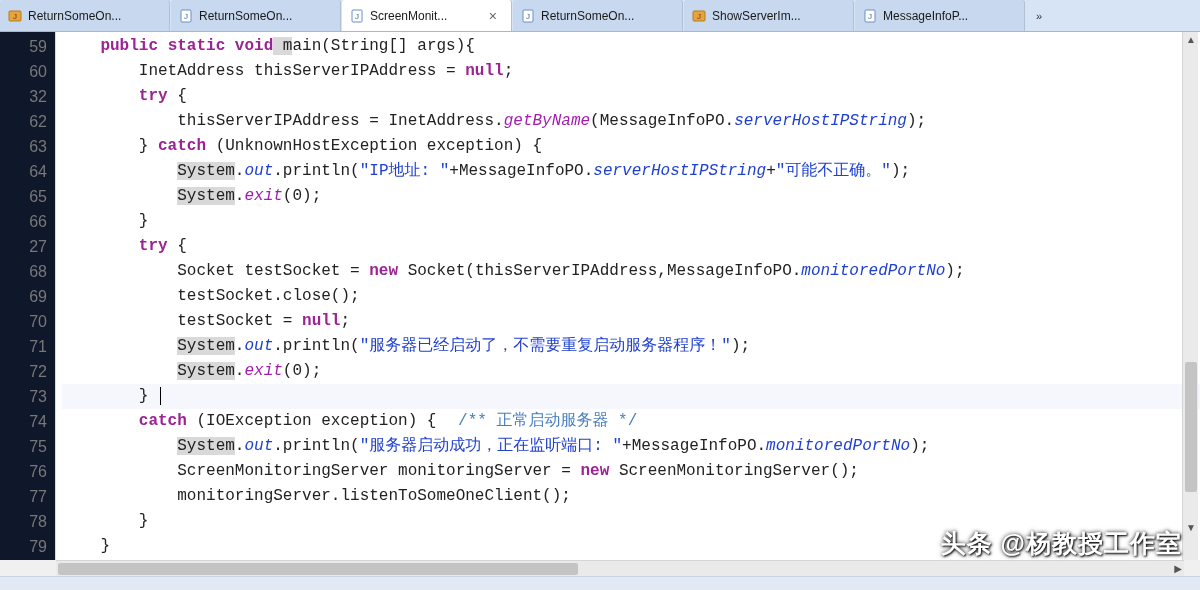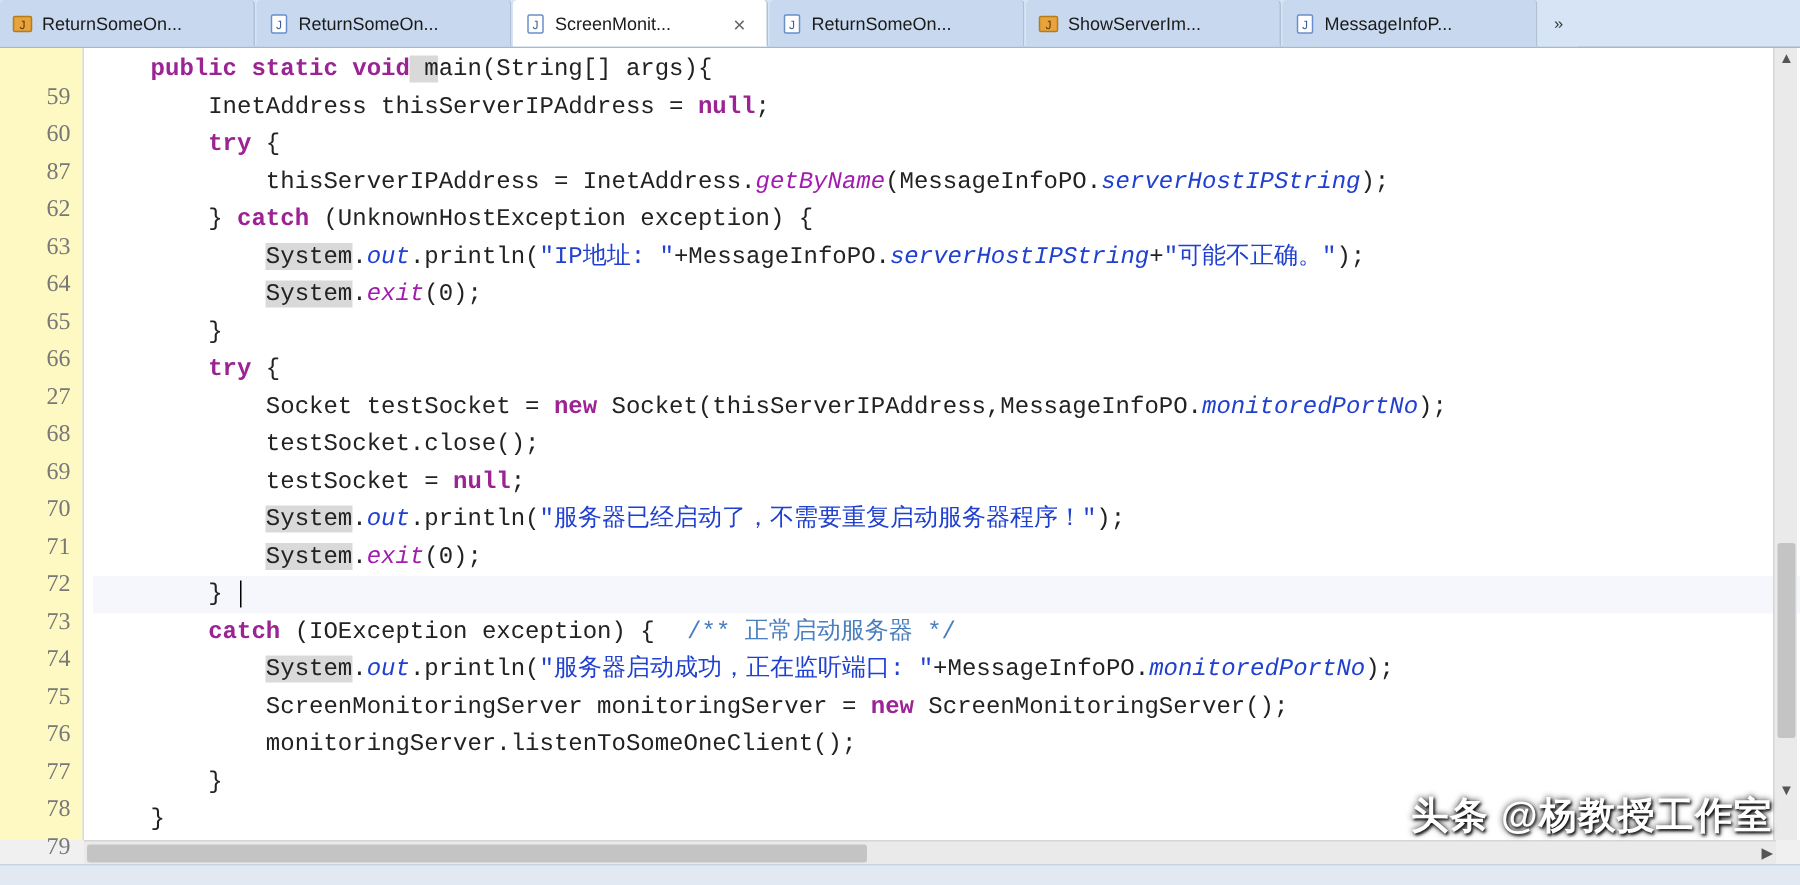--- a/index.html
+++ b/index.html
@@ -65,30 +65,30 @@
   background: #d6e4f5;
   cursor: pointer;
 }
 .editor-wrap {
   display: flex;
   height: 528px;
   background: #fff;
 }
 .gutter {
   width: 56px;
-  background: #fef9c3;
+  background: #0f172a;
   text-align: right;
   padding-right: 8px;
-  font-family: Liberation Serif, serif;
+  font-family: Liberation Sans, sans-serif;
   font-size: 16px;
   color: #787878;
   line-height: 25px;
   border-right: 1px solid #d0dceb;
   user-select: none;
-  padding-top: 20px;
+  padding-top: 2px;
 }
 .gutter div { height: 25px; }
 .code-area {
   flex: 1;
   font-family: "Consolas","Courier New",monospace;
   font-size: 16px;
   line-height: 25px;
   padding-left: 6px;
   padding-top: 2px;
   white-space: pre;
@@ -256,21 +256,21 @@
   </div>
   <div class="tab-overflow">
     <span>»</span>
   </div>
 </div>
 
 <div class="editor-wrap">
   <div class="gutter" id="gutter">
       <div>59</div>
       <div>60</div>
-      <div>87</div>
+      <div>32</div>
       <div>62</div>
       <div>63</div>
       <div>64</div>
       <div>65</div>
       <div>66</div>
       <div>27</div>
       <div>68</div>
       <div>69</div>
       <div>70</div>
       <div>71</div>

